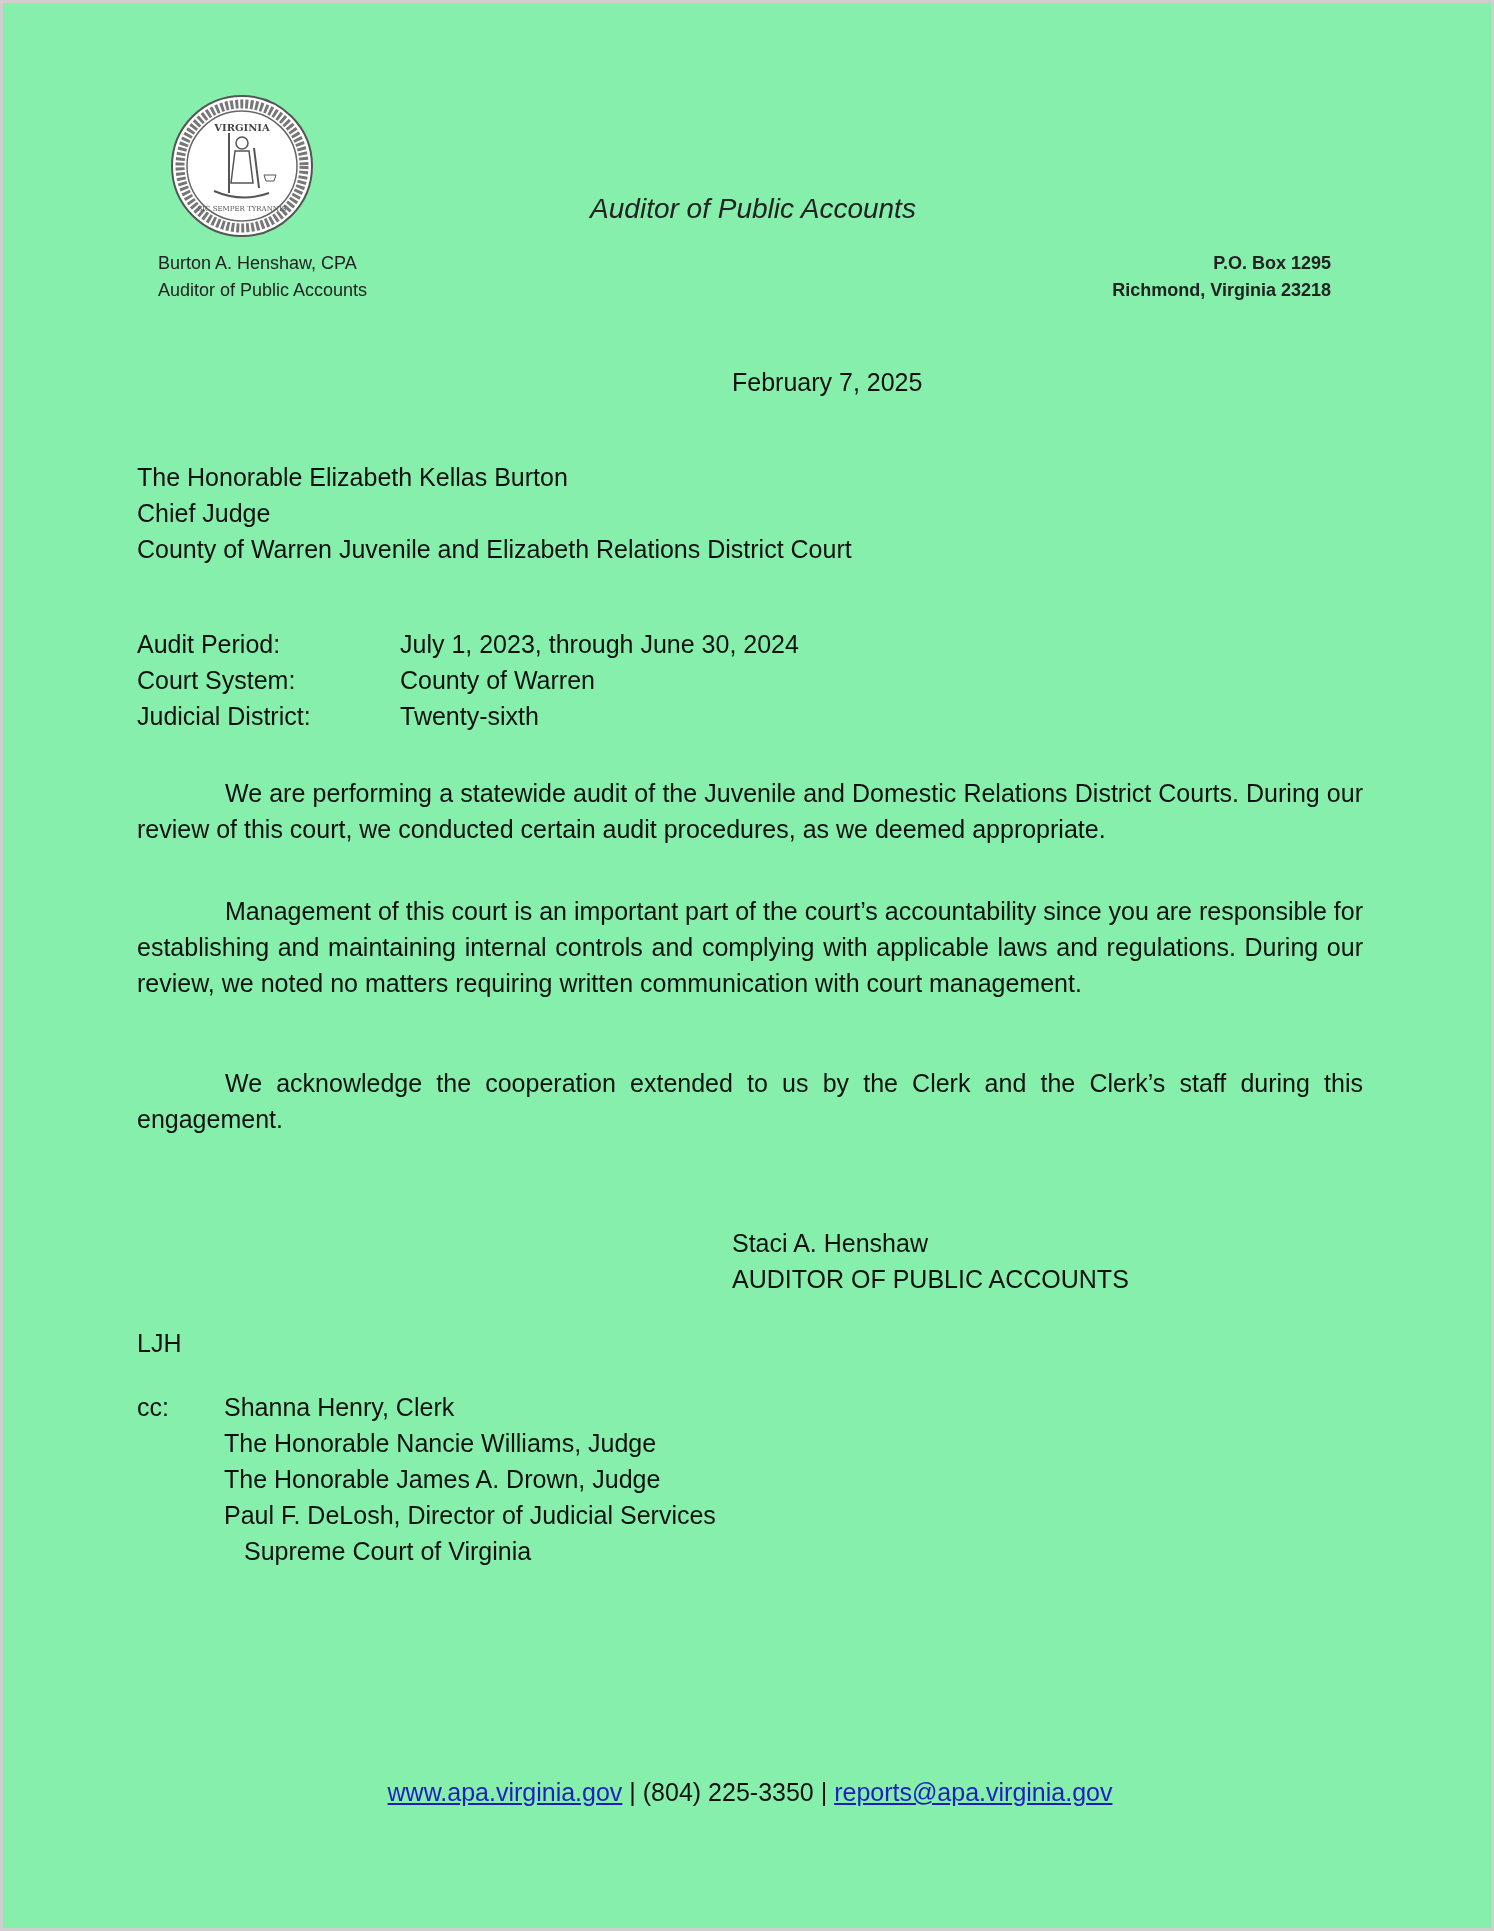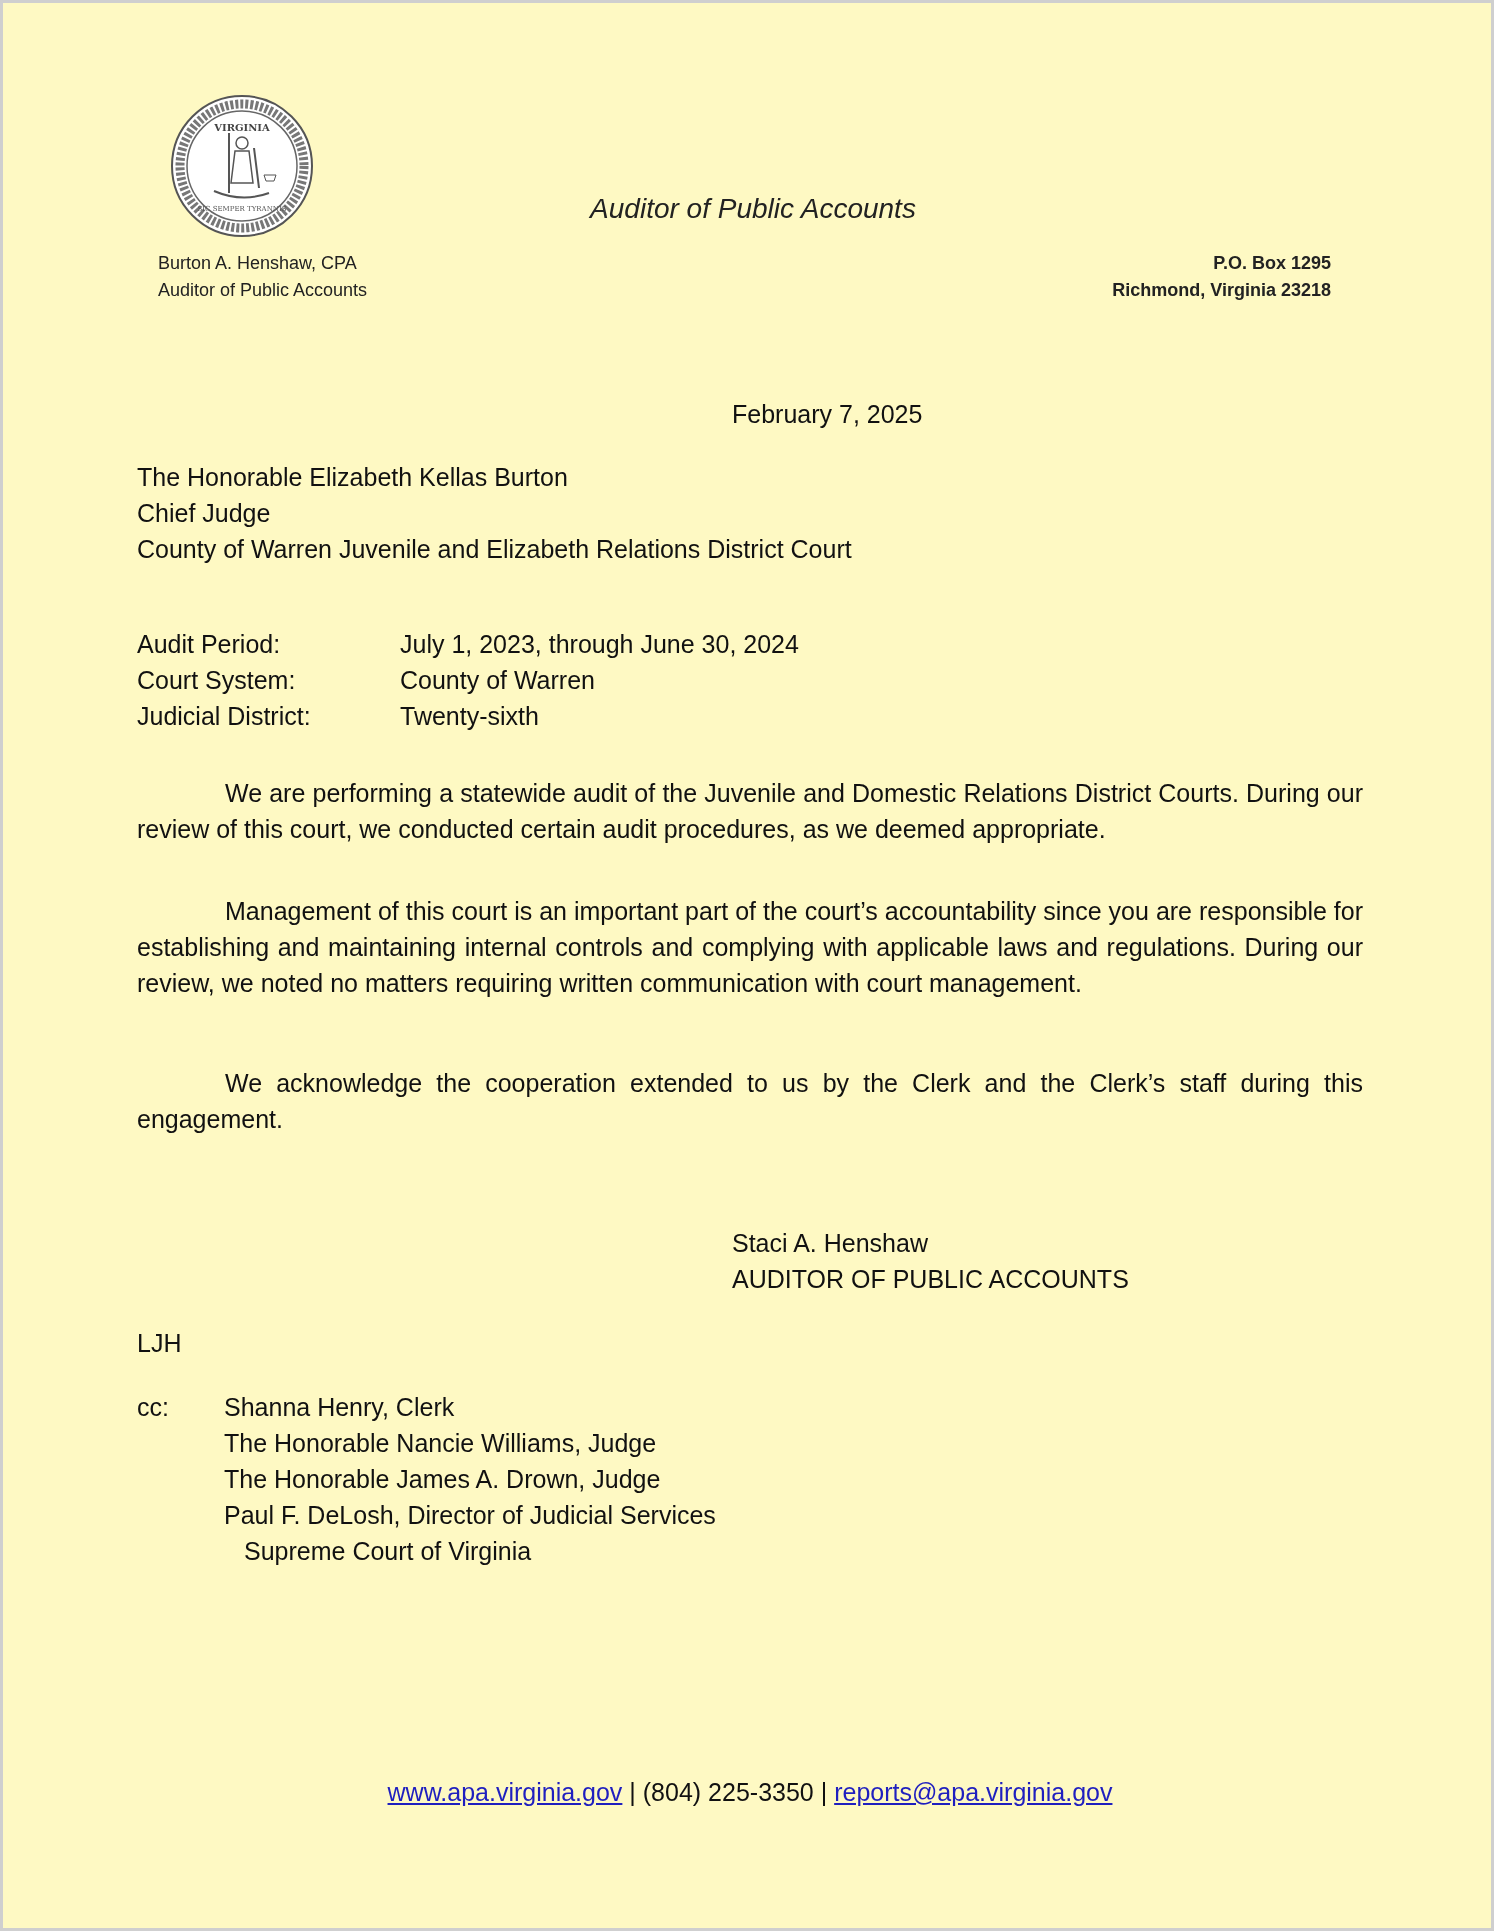--- a/index.html
+++ b/index.html
@@ -1,19 +1,19 @@
 <!DOCTYPE html>
 <html><head>
 <meta charset="utf-8">
 <style>
   html, body { margin:0; padding:0; background:#ffffff; }
   body { width:1494px; height:1931px; position:relative; overflow:hidden; }
   .page {
     position:absolute; left:0; top:0; width:1488px; height:1925px;
-    border:3px solid #cfcfcf; background:#fef9c3;
+    border:3px solid #cfcfcf; background:#86efac;
     font-family:"Liberation Sans", "DejaVu Sans", sans-serif; color:#111;
   }
   .abs { position:absolute; white-space:nowrap; }
   .seal { position:absolute; left:166px; top:90px; width:146px; height:146px; }
   .letterhead-title {
     position:absolute; left:400px; top:100px; width:700px; text-align:center;
     font-family:"DejaVu Serif", "Liberation Serif", serif; font-weight:bold;
     font-size:50px; letter-spacing:1px; color:#111;
   }
   .letterhead-sub {
@@ -65,21 +65,21 @@
   <div class="abs small" style="left:155px; top:247px;">
     <div>Burton A. Henshaw, CPA</div>
     <div>Auditor of Public Accounts</div>
   </div>
 
   <div class="abs small right" style="right:160px; top:247px;">
     <div>P.O. Box 1295</div>
     <div>Richmond, Virginia 23218</div>
   </div>
 
-  <div class="abs body" style="left:729px; top:361px;margin-top:32px;">February 7, 2025</div>
+  <div class="abs body" style="left:729px; top:361px;">February 7, 2025</div>
 
   <div class="abs body" style="left:134px; top:456px;">
     <div>The Honorable Elizabeth Kellas Burton</div>
     <div>Chief Judge</div>
     <div>County of Warren Juvenile and Elizabeth Relations District Court</div>
   </div>
 
   <div class="kv-row" style="top:623px;">
     <span class="k">Audit Period:</span><span>July 1, 2023, through June 30, 2024</span>
   </div>

